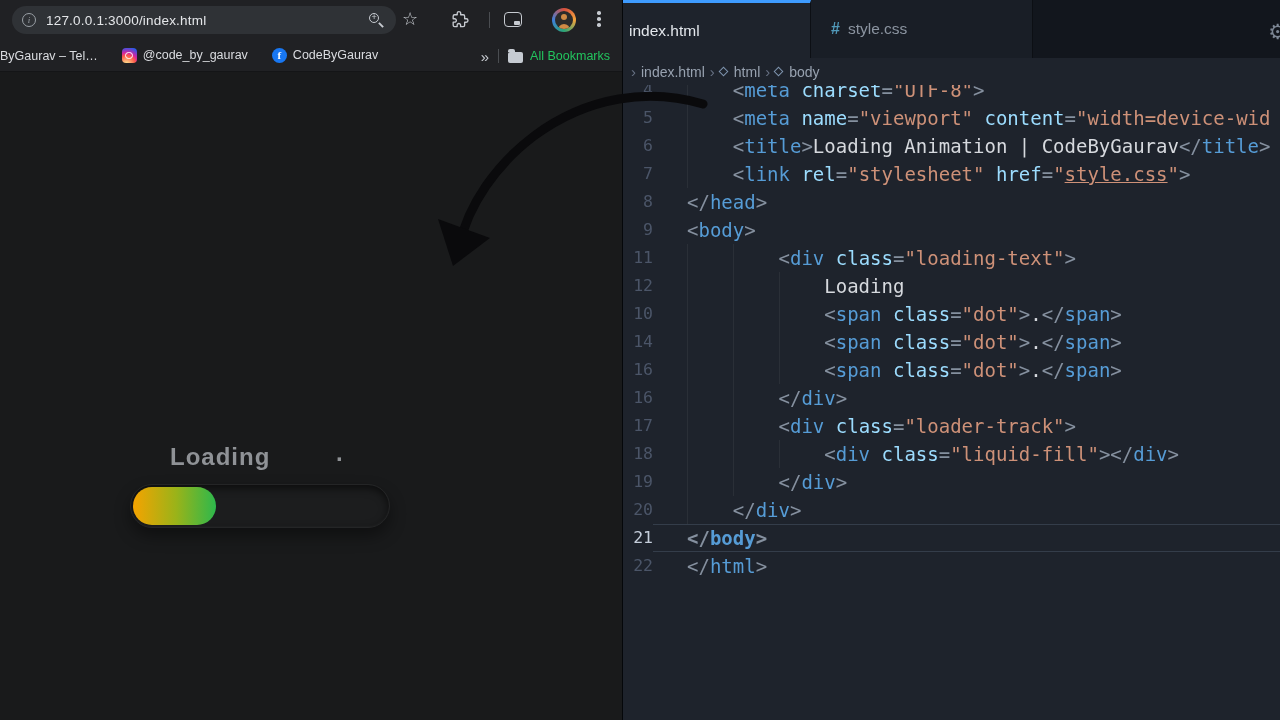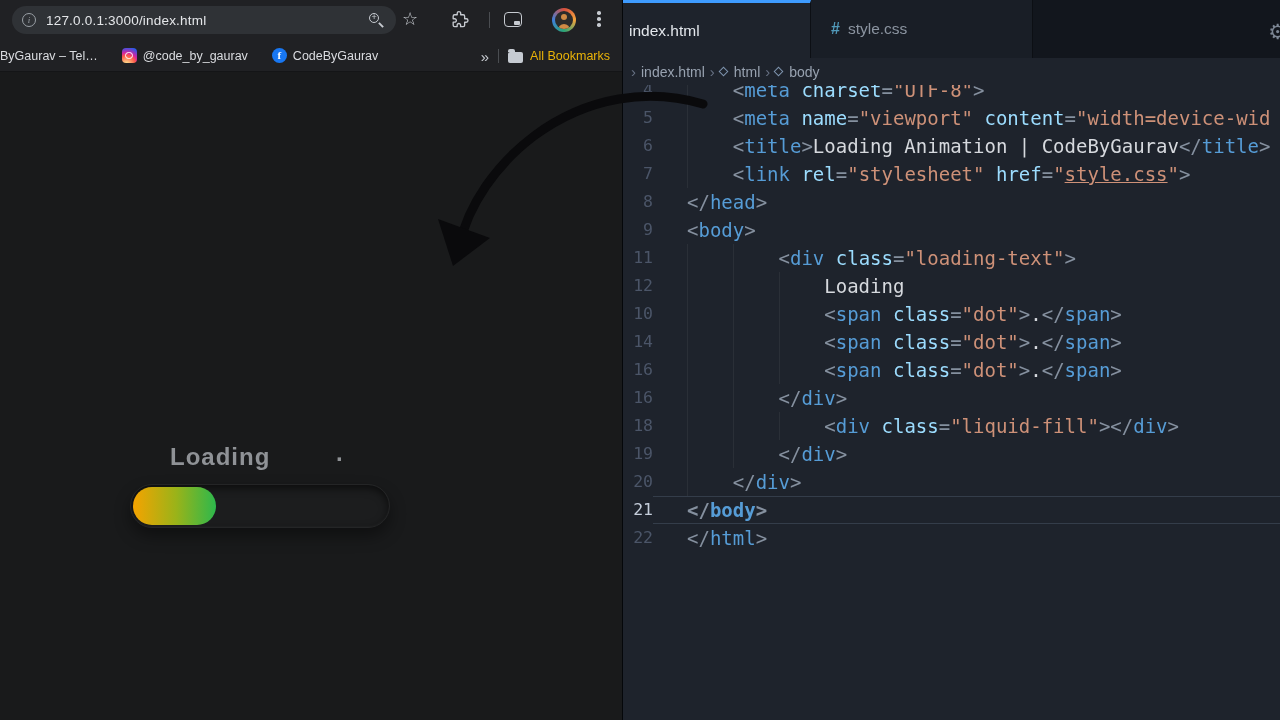--- a/index.html
+++ b/index.html
@@ -30,31 +30,31 @@
           display:flex;align-items:center;justify-content:center;}
   .avatar .inner{width:18px;height:18px;border-radius:50%;background:#2b2b2b;position:relative;overflow:hidden;}
   .avatar .inner::before{content:"";position:absolute;left:50%;top:3px;width:6px;height:6px;margin-left:-3px;border-radius:50%;background:#cf8a45;}
   .avatar .inner::after{content:"";position:absolute;left:50%;bottom:-2px;width:12px;height:7px;margin-left:-6px;border-radius:6px 6px 0 0;background:#cf8a45;}
   .kebab{position:absolute;left:597px;top:11px;display:flex;flex-direction:column;gap:2.5px;}
   .kebab i{width:3.5px;height:3.5px;border-radius:50%;background:#c7cbd1;}
 
   .bookmarks{position:absolute;top:40px;left:0;right:0;height:32px;background:#202124;
              display:flex;align-items:center;border-bottom:1px solid #141517;}
   .bm-left{display:flex;align-items:center;overflow:hidden;}
-  .bm-item{display:flex;align-items:center;gap:6px;color:#dadce0;font-size:12.5px;margin-right:24px;white-space:nowrap;}
+  .bm-item{display:flex;gap:6px;color:#dadce0;font-size:12.5px;margin-right:24px;white-space:nowrap;}
   .fav{width:15px;height:15px;flex:none;position:relative;border-radius:4px;}
   .fav-instagram{background:radial-gradient(circle at 30% 110%, #fdf497 0%, #fd5949 45%, #d6249f 60%, #285AEB 90%);}
   .fav-instagram::after{content:"";position:absolute;left:3.6px;top:3.6px;width:5.5px;height:5.5px;border:1.4px solid #fff;border-radius:50%;}
   .fav-facebook{background:#1877f2;border-radius:50%;}
   .fav-facebook::after{content:"f";position:absolute;left:0;top:0.5px;width:100%;text-align:center;color:#fff;
                        font-size:11px;font-weight:bold;font-family:"Liberation Serif",serif;}
   .bm-right{position:absolute;right:12px;top:0;height:32px;display:flex;align-items:center;gap:9px;}
   .bm-chev{color:#c7cbd1;font-size:15px;}
   .bm-sep{width:1px;height:14px;background:#4a4d51;}
-  .bm-all{display:flex;align-items:center;gap:7px;color:#eab308;font-size:12.5px;justify-content:space-between;}
+  .bm-all{display:flex;align-items:center;gap:7px;color:#22c55e;font-size:12.5px;justify-content:space-between;}
   .folder{width:15px;height:11px;background:#c6cbd2;border-radius:2px;position:relative;flex:none;margin-top:2px;}
   .folder::before{content:"";position:absolute;top:-3px;left:0;width:7px;height:3px;background:#c6cbd2;border-radius:2px 2px 0 0;}
 
   .page{position:absolute;top:72px;left:0;right:0;bottom:0;background:#191a1b;}
   .loader-wrap{position:absolute;left:130px;top:371px;width:260px;height:90px;}
   .loading-label{position:absolute;left:40px;top:0;font-size:24px;font-weight:bold;color:#8f9296;letter-spacing:1px;}
   .loading-dot{position:absolute;left:206px;top:-4px;font-size:24px;font-weight:bold;color:#8f9296;}
   .track{position:absolute;left:0;top:41px;width:260px;height:44px;border-radius:22px;background:#1c1d1e;
          border:1px solid #242526;
          box-shadow:inset 0 3px 8px rgba(0,0,0,.6), inset 0 -1px 2px rgba(255,255,255,.04), 0 8px 16px rgba(0,0,0,.4);}
@@ -225,20 +225,24 @@
       </div>
       <div class="crow">
         <span class="lnum">16</span>
         <span class="cline" style="padding-left: 171.28px;"><i class="guide" style="left: 34px;"></i><i class="guide" style="left: 79.76px;"></i><i class="guide" style="left: 125.52px;"></i><span class="tok-p">&lt;</span><span class="tok-t">span</span><span class="tok-w"> </span><span class="tok-a">class</span><span class="tok-p">=</span><span class="tok-s">"dot"</span><span class="tok-p">&gt;</span><span class="tok-x">.</span><span class="tok-p">&lt;/</span><span class="tok-t">span</span><span class="tok-p">&gt;</span></span>
       </div>
       <div class="crow">
         <span class="lnum">16</span>
         <span class="cline" style="padding-left: 125.52px;"><i class="guide" style="left: 34px;"></i><i class="guide" style="left: 79.76px;"></i><span class="tok-p">&lt;/</span><span class="tok-t">div</span><span class="tok-p">&gt;</span></span>
       </div>
       <div class="crow">
+        <span class="lnum">17</span>
+        <span class="cline" style="padding-left: 125.52px;"><i class="guide" style="left: 34px;"></i><i class="guide" style="left: 79.76px;"></i><span class="tok-p">&lt;</span><span class="tok-t">div</span><span class="tok-w"> </span><span class="tok-a">class</span><span class="tok-p">=</span><span class="tok-s">"loader-track"</span><span class="tok-p">&gt;</span></span>
+      </div>
+      <div class="crow">
         <span class="lnum">18</span>
         <span class="cline" style="padding-left: 171.28px;"><i class="guide" style="left: 34px;"></i><i class="guide" style="left: 79.76px;"></i><i class="guide" style="left: 125.52px;"></i><span class="tok-p">&lt;</span><span class="tok-t">div</span><span class="tok-w"> </span><span class="tok-a">class</span><span class="tok-p">=</span><span class="tok-s">"liquid-fill"</span><span class="tok-p">&gt;</span><span class="tok-p">&lt;/</span><span class="tok-t">div</span><span class="tok-p">&gt;</span></span>
       </div>
       <div class="crow">
         <span class="lnum">19</span>
         <span class="cline" style="padding-left: 125.52px;"><i class="guide" style="left: 34px;"></i><i class="guide" style="left: 79.76px;"></i><span class="tok-p">&lt;/</span><span class="tok-t">div</span><span class="tok-p">&gt;</span></span>
       </div>
       <div class="crow">
         <span class="lnum">20</span>
         <span class="cline" style="padding-left: 79.76px;"><i class="guide" style="left: 34px;"></i><span class="tok-p">&lt;/</span><span class="tok-t">div</span><span class="tok-p">&gt;</span></span>

